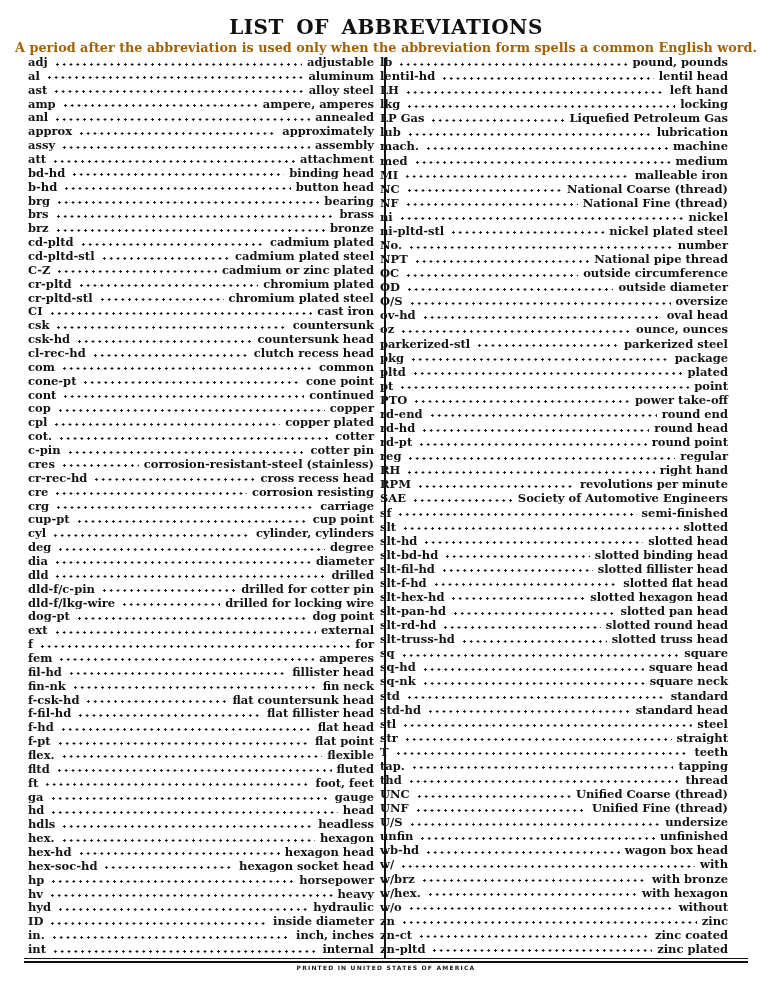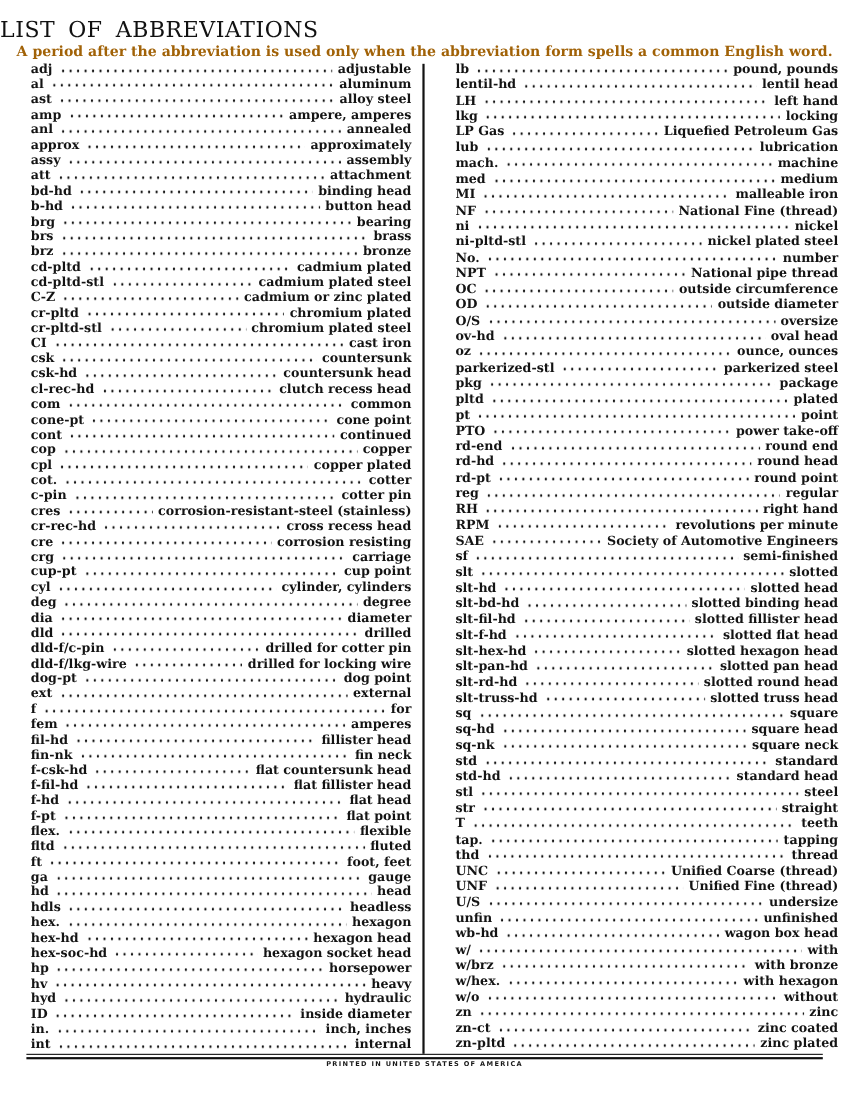--- a/index.html
+++ b/index.html
@@ -15,23 +15,23 @@
     width: 772px;
     height: 1000px;
     background: #ffffff;
     color: #141414;
     font-family: "DejaVu Serif", serif;
     box-sizing: border-box;
   }
   .title {
     margin: 0;
     padding-top: 15px;
-    text-align: left;
+    text-align: center;
     font-size: 20px;
-    font-weight: normal;
+    font-weight: bold;
     letter-spacing: 0.5px;
     word-spacing: 5px;
     color: #111;
   }
   .subtitle {
     margin: 1px 0 0 0;
     text-align: center;
     font-size: 12.8px;
     font-weight: bold;
     color: #a16207;
@@ -46,21 +46,21 @@
   }
   .col {
     position: absolute;
     top: 0;
     height: 900px;
     display: flex;
     flex-direction: column;
     justify-content: space-between;
   }
   .col.left  { left: 28px;  width: 346px; }
-  .col.right { left: 414px; width: 348px; }
+  .col.right { left: 380px; width: 348px; }
   .divider {
     position: absolute;
     top: 2px;
     left: 384px;
     width: 2px;
     height: 900px;
     background: #121212;
   }
   .row {
     display: flex;
@@ -481,20 +481,25 @@
     <span class="abbr">med</span>
     <span class="leader"></span>
     <span class="meaning">medium</span>
   </div>
         <div class="row">
     <span class="abbr">MI</span>
     <span class="leader"></span>
     <span class="meaning">malleable iron</span>
   </div>
         <div class="row">
+    <span class="abbr">NC</span>
+    <span class="leader"></span>
+    <span class="meaning">National Coarse (thread)</span>
+  </div>
+        <div class="row">
     <span class="abbr">NF</span>
     <span class="leader"></span>
     <span class="meaning">National Fine (thread)</span>
   </div>
         <div class="row">
     <span class="abbr">ni</span>
     <span class="leader"></span>
     <span class="meaning">nickel</span>
   </div>
         <div class="row">

